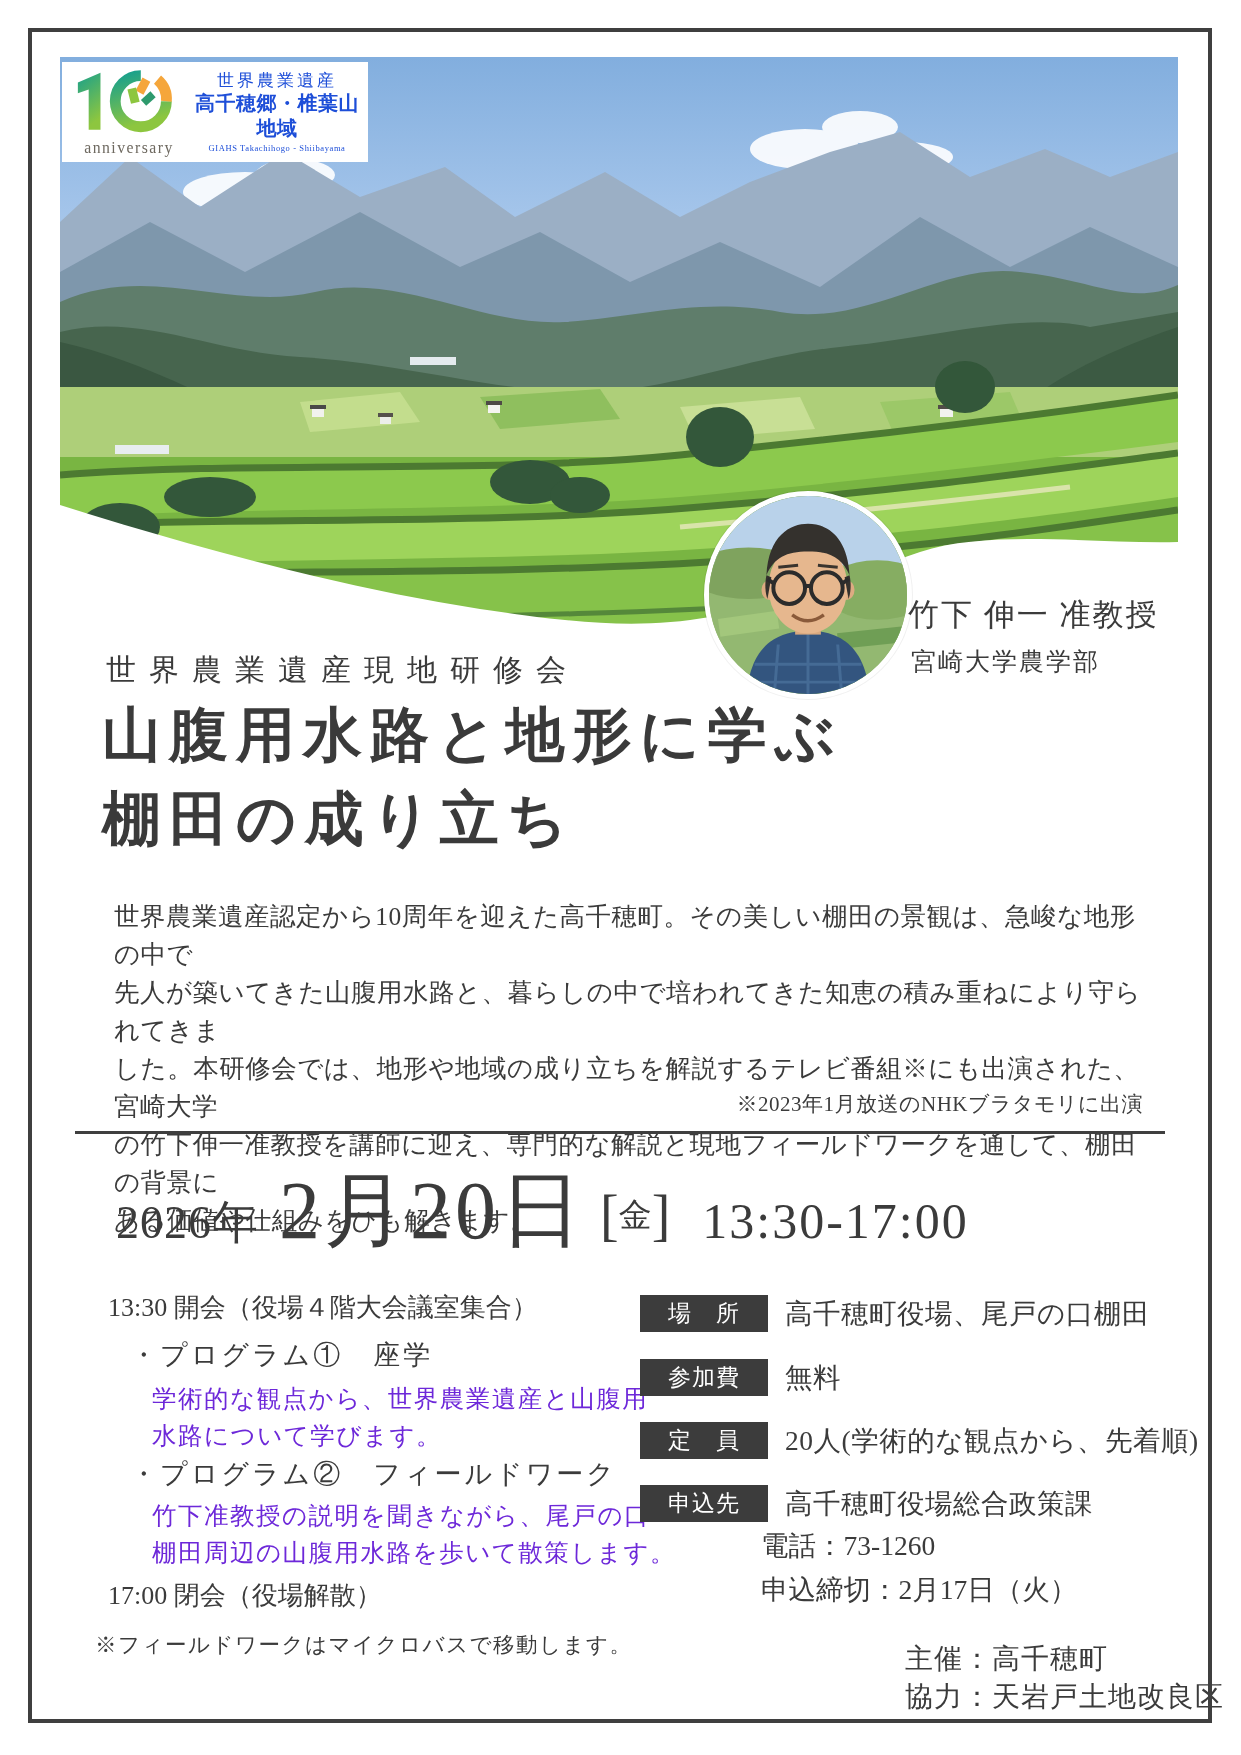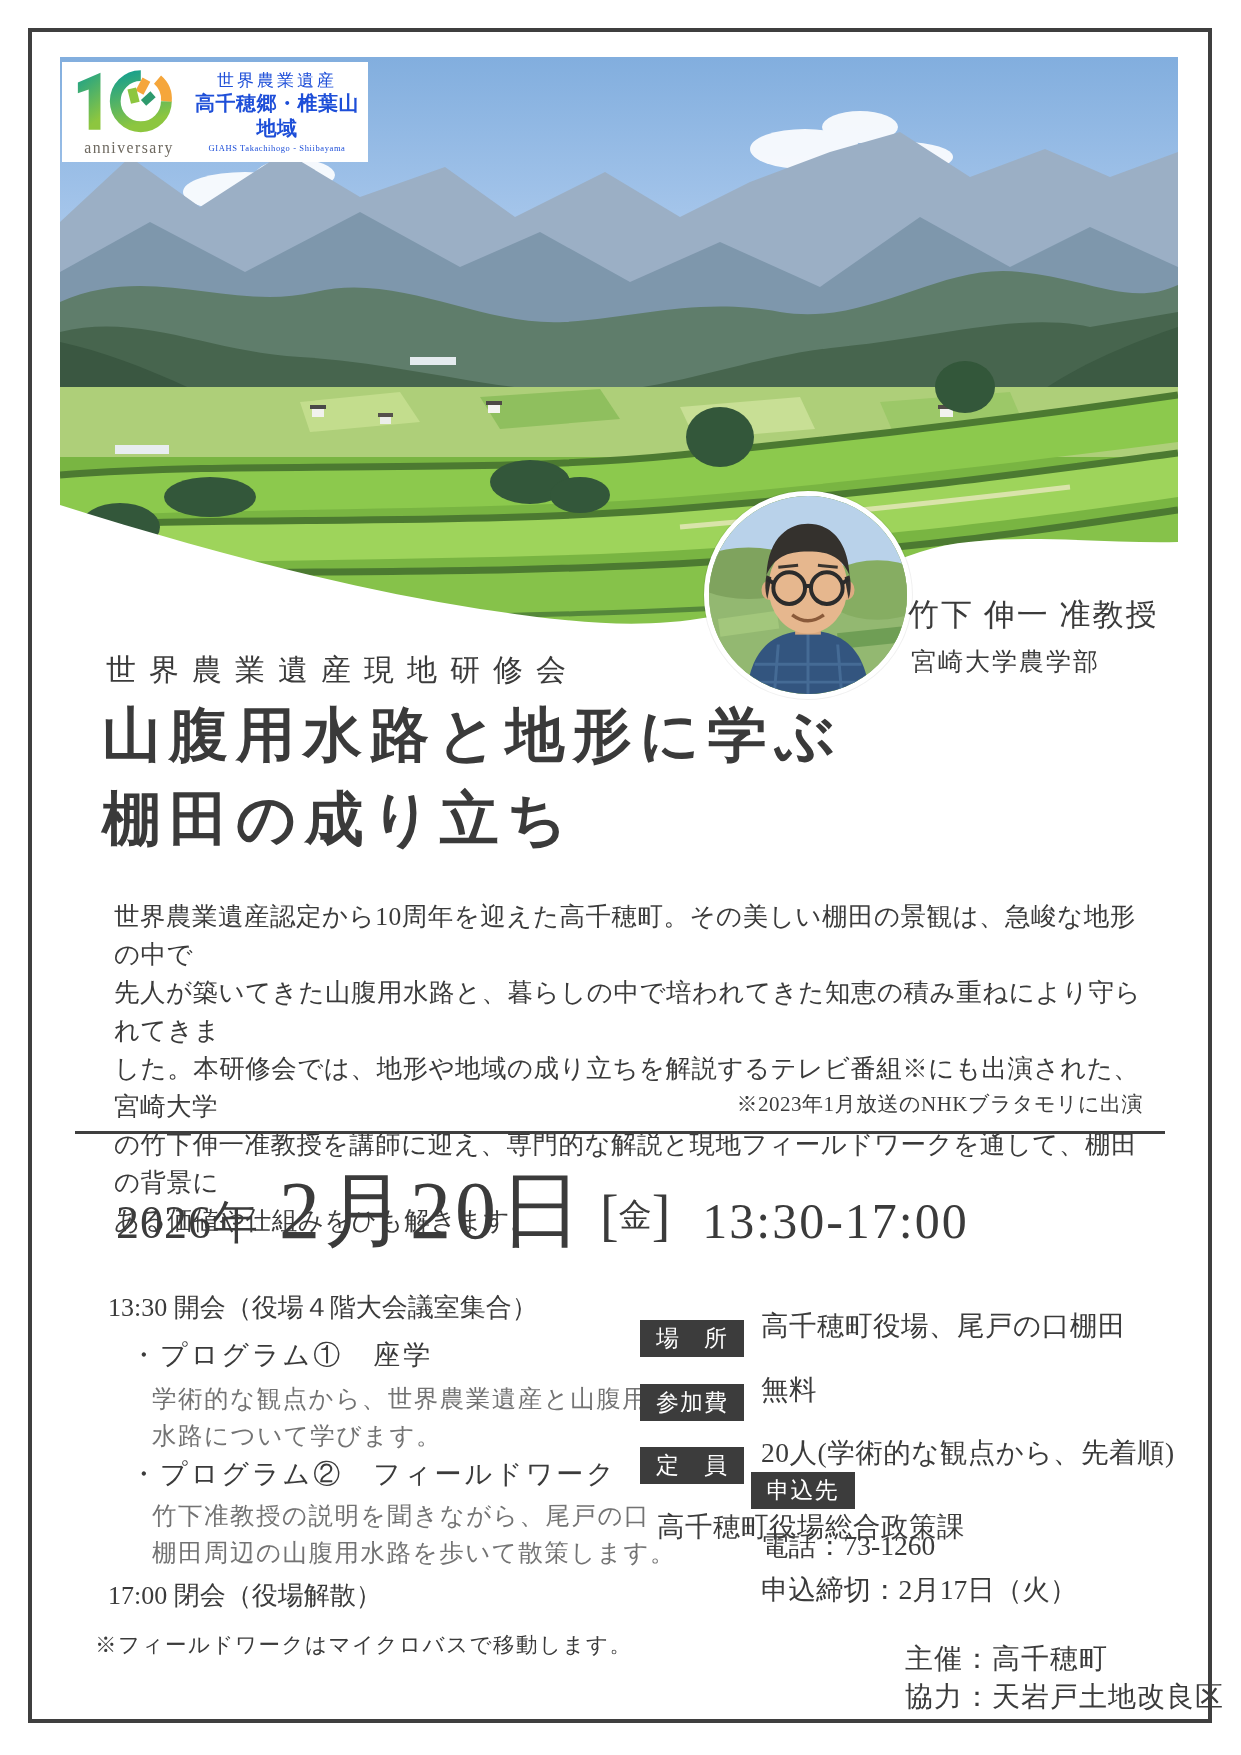--- a/index.html
+++ b/index.html
@@ -47,33 +47,33 @@
   .dt-date { font-size:82px; margin-left:20px; letter-spacing:4px; }
   .dt-bracket { font-size:56px; font-weight:400; position:relative; top:-4px; }
   .dt-bo { margin-left:14px; }
   .dt-weekday { font-size:33px; position:relative; top:-12px; }
   .dt-time { font-size:50px; margin-left:32px; letter-spacing:2px; }
 
   .sch-open  { left:108px; top:1290px; font-size:26px; white-space:nowrap; }
   .sch-bullet{ font-size:27px; font-weight:normal; letter-spacing:3px; white-space:nowrap; }
   .sch-p1 { left:130px; top:1337px; }
   .sch-p2 { left:130px; top:1456px; }
-  .sch-desc { font-size:24.5px; letter-spacing:1.5px; white-space:nowrap; color:#737373; }
+  .sch-desc { font-size:24.5px; letter-spacing:1.5px; white-space:nowrap; color:#6d28d9; }
   .sch-p1d1 { left:152px; top:1382px; }
   .sch-p1d2 { left:152px; top:1419px; }
   .sch-p2d1 { left:152px; top:1499px; }
   .sch-p2d2 { left:152px; top:1536px; }
   .sch-close { left:108px; top:1578px; font-size:26px; white-space:nowrap; }
   .sch-note  { left:95px;  top:1630px; font-size:21.5px; letter-spacing:1.5px; white-space:nowrap; }
 
   .detail-row { left:640px; display:flex; align-items:center; white-space:nowrap; }
-  .d1 { top:1295px; } .d2 { top:1359px; } .d3 { top:1422px; } .d4 { top:1447px;flex-direction:column; }
+  .d1 { top:1295px; } .d2 { top:1359px; } .d3 { top:1422px; } .d4 { top:1485px; }
   .badge {
-    width:104px; height:37px; background:#3c3c3c; color:#ffffff; font-size:23px;
-    text-align:center; line-height:37px; letter-spacing:1px; flex:0 0 auto;margin-top:25px;
+    width:128px; height:37px; background:#3c3c3c; color:#ffffff; font-size:23px;
+    text-align:center; line-height:37px; letter-spacing:1px; flex:0 0 auto;
   }
   .detail-value { font-size:27.5px; margin-left:17px; letter-spacing:0.5px; }
   .apply-extra { left:761px; font-size:27.5px; white-space:nowrap; }
   .ax2 { top:1528px; } .ax3 { top:1572px; }
 
   .footer { left:905px; top:1640px; font-size:28px; line-height:38px; letter-spacing:1px; white-space:nowrap; }
 </style>
 </head>
 <body>
 

